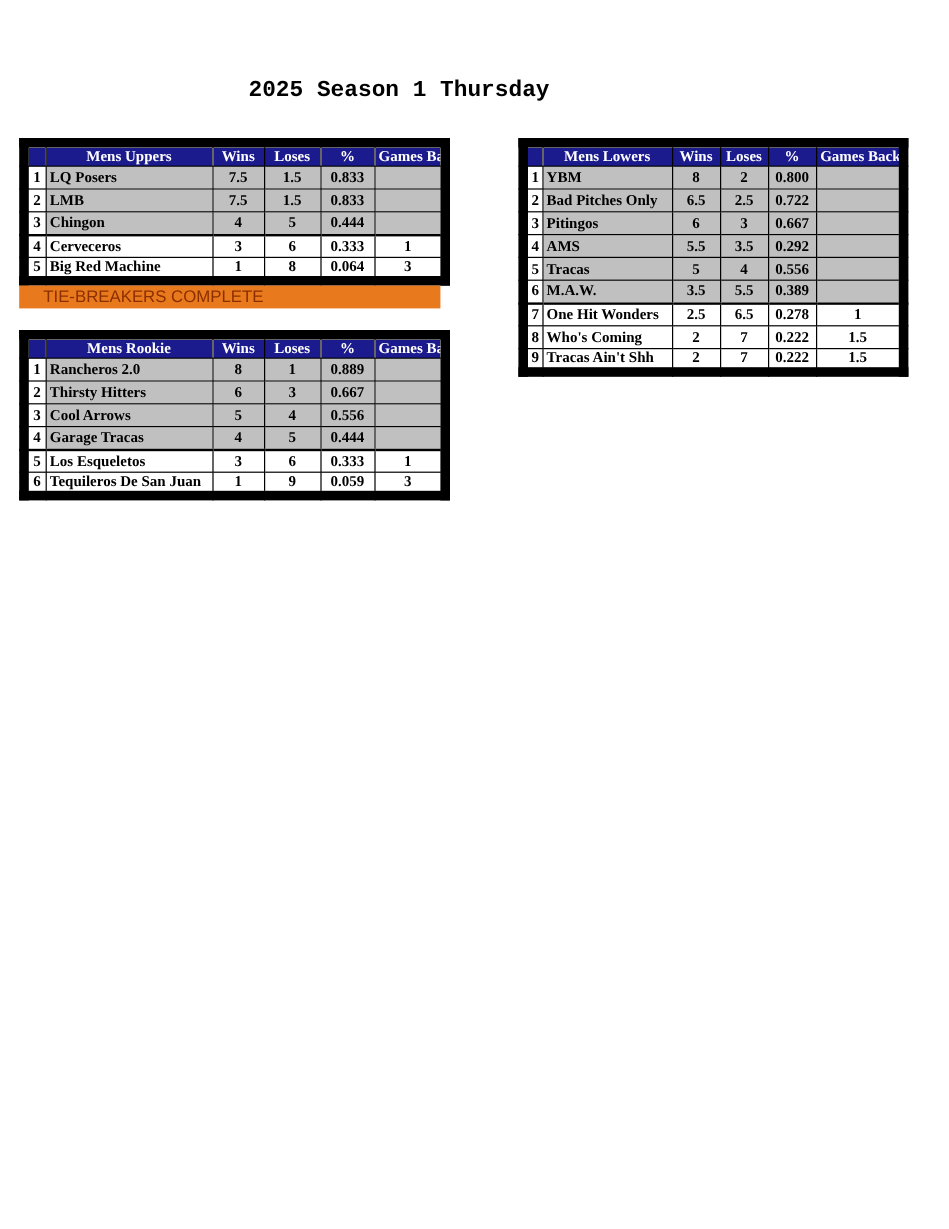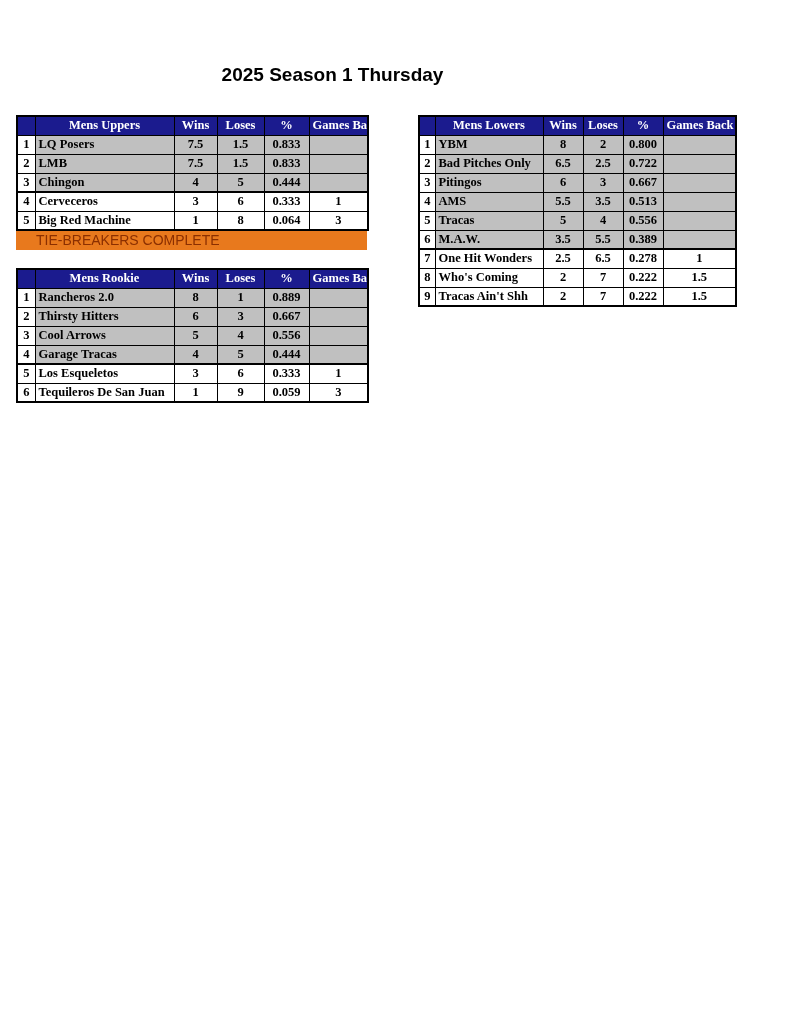--- a/index.html
+++ b/index.html
@@ -11,43 +11,43 @@
     background: #ffffff;
     font-family: "Liberation Serif", serif;
     overflow: hidden;
   }
   .page-title {
     position: absolute;
     top: 64px;
     left: 0;
     width: 665px;
     text-align: center;
-    font-family: Liberation Sans, sans-serif;
+    font-family: Liberation Mono, monospace;
     font-size: 19px;
     font-weight: bold;
     color: #000000;
   }
   .col-left {
     position: absolute;
     left: 16px;
     top: 115px;
     width: 351px;
   }
   .col-right {
     position: absolute;
-    left: 418px;
+    left: 432px;
     top: 115px;
     width: 317px;
     border-radius: 27px;
   }
   table.standings {
     border-collapse: collapse;
     table-layout: fixed;
     width: 100%;
-    border: 2px solid #000000;
+    border: 8px solid #000000;
   }
   table.standings th, table.standings td {
     border: 1px solid #000000;
     height: 19px;
     font-family: "Liberation Serif", serif;
     font-size: 12.5px;
     font-weight: bold;
     color: #000000;
     padding: 0 3px;
     overflow: hidden;
@@ -283,21 +283,21 @@
             <td class="num">6</td>
             <td class="num">3</td>
             <td class="num">0.667</td>
             <td class="num"></td>
           </tr>
           <tr class="shaded">
             <td class="rank">4</td>
             <td class="team">AMS</td>
             <td class="num">5.5</td>
             <td class="num">3.5</td>
-            <td class="num">0.513</td>
+            <td class="num">0.292</td>
             <td class="num"></td>
           </tr>
           <tr class="shaded">
             <td class="rank">5</td>
             <td class="team">Tracas</td>
             <td class="num">5</td>
             <td class="num">4</td>
             <td class="num">0.556</td>
             <td class="num"></td>
           </tr>

